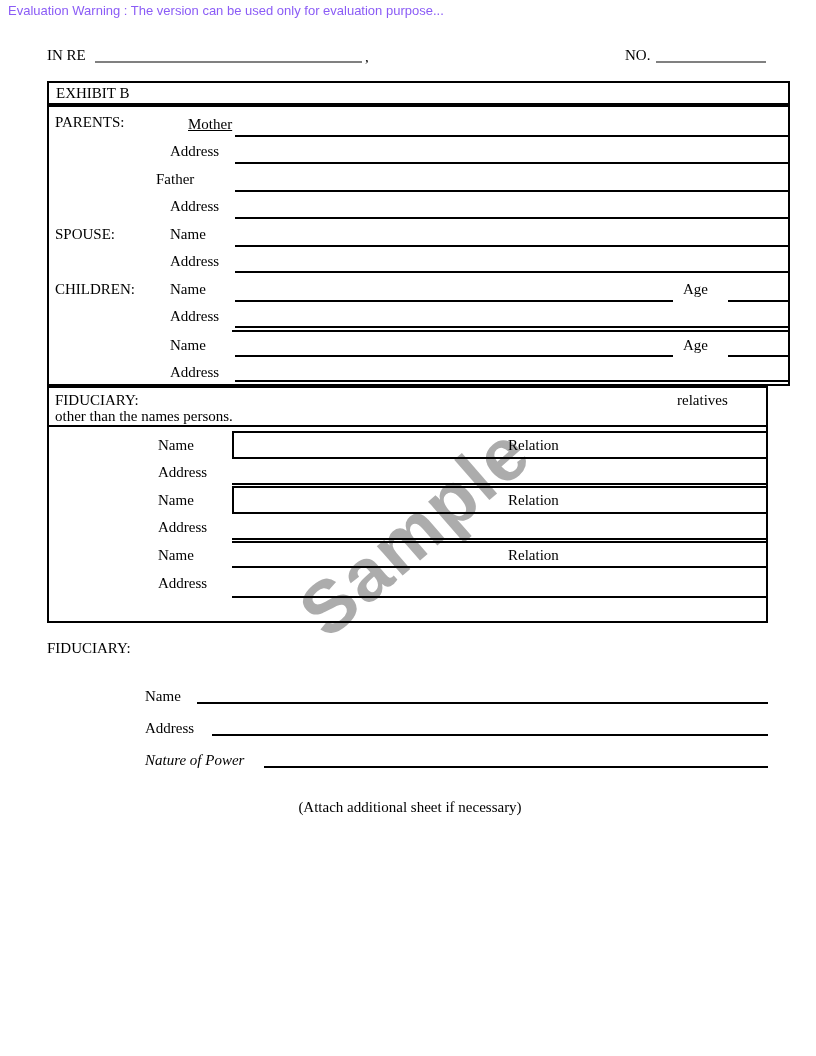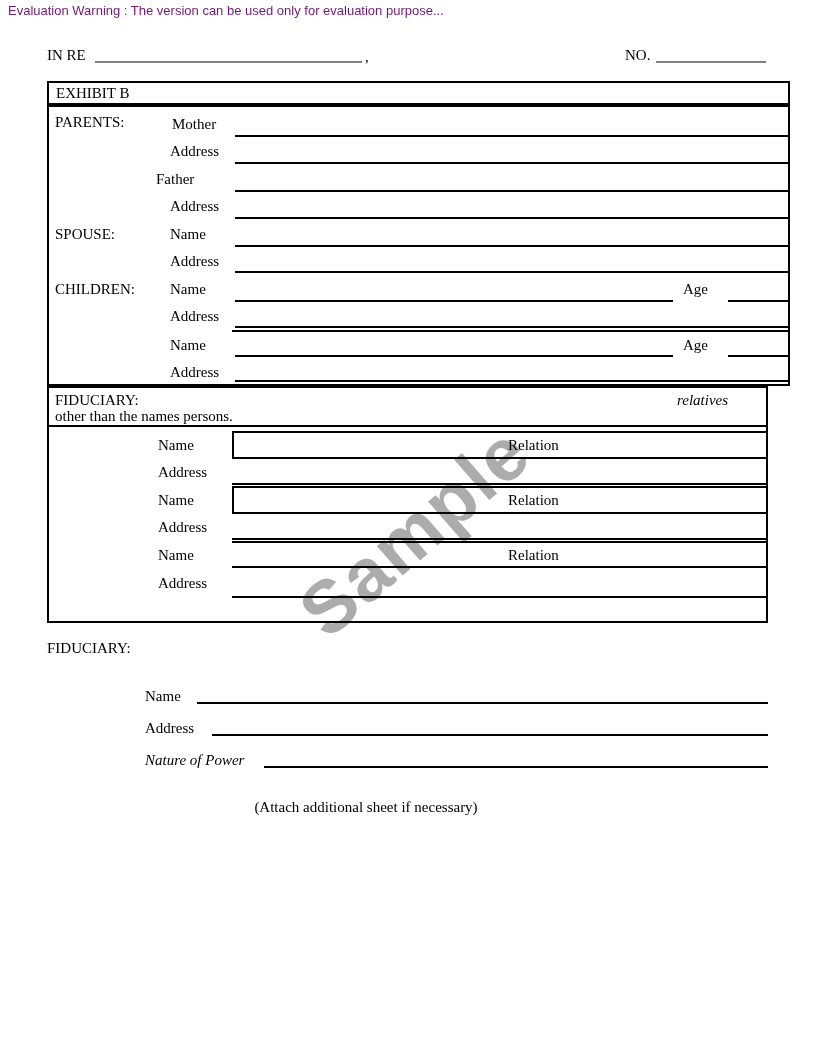--- a/index.html
+++ b/index.html
@@ -5,21 +5,21 @@
   html,body { margin:0; padding:0; background:#ffffff; }
   .page {
     position:relative; width:816px; height:1056px; background:#ffffff;
     font-family:"Liberation Serif","DejaVu Serif",serif; color:#000;
     overflow:hidden;
   }
   .t { position:absolute; font-size:15px; line-height:17px; white-space:nowrap; }
   .warn {
     position:absolute; left:8px; top:3px;
     font-family:"Liberation Sans","DejaVu Sans",sans-serif;
-    font-size:13px; color:#701a75; white-space:nowrap;
+    font-size:13px; color:#8b5cf6; white-space:nowrap;
   }
   .ln { position:absolute; height:2px; background:#000000; }
   .gln { position:absolute; height:2px; background:#808080; }
   .bx { position:absolute; border:2px solid #000000; box-sizing:border-box; }
   .wrapT { white-space:normal; line-height:16.5px; }
   .center { text-align:center; }
   .wm {
     position:absolute; left:277px; top:489px;
     font-family:"Liberation Sans","DejaVu Sans",sans-serif;
     font-weight:bold; font-size:74px; letter-spacing:2px;
@@ -39,21 +39,21 @@
   <div class="t" style="left:365px;top:49px;">,</div>
   <div class="t" style="left:625px;top:47px;">NO.</div>
   <div class="gln" style="left:656px;top:61px;width:110px;"></div>
 
   <div class="bx" style="left:47px;top:81px;width:743px;height:24px;"></div>
   <div class="t" style="left:56px;top:85px;">EXHIBIT B</div>
 
   <div class="bx" style="left:47px;top:105px;width:743px;height:281px;"></div>
 
   <div class="t" style="left:55px;top:114px;">PARENTS:</div>
-  <div class="t" style="left:172px;top:116px;">Mother</div>
+  <div class="t" style="left:188px;top:116px;text-decoration:underline;">Mother</div>
   <div class="ln" style="left:235px;top:135px;width:553px;"></div>
 
   <div class="t" style="left:170px;top:143px;">Address</div>
   <div class="ln" style="left:235px;top:162px;width:553px;"></div>
 
   <div class="t" style="left:156px;top:171px;">Father</div>
   <div class="ln" style="left:235px;top:190px;width:553px;"></div>
 
   <div class="t" style="left:170px;top:198px;">Address</div>
   <div class="ln" style="left:235px;top:217px;width:553px;"></div>
@@ -79,21 +79,21 @@
   <div class="t" style="left:170px;top:337px;">Name</div>
   <div class="ln" style="left:235px;top:355px;width:438px;"></div>
   <div class="t" style="left:683px;top:337px;">Age</div>
   <div class="ln" style="left:728px;top:355px;width:60px;"></div>
 
   <div class="t" style="left:170px;top:364px;">Address</div>
   <div class="ln" style="left:235px;top:380px;width:553px;"></div>
 
   <div class="bx" style="left:47px;top:386px;width:721px;height:237px;"></div>
   <div class="t" style="left:55px;top:392px;">FIDUCIARY:</div>
-  <div class="t" style="left:677px;top:392px;font-style:italic;">relatives</div>
+  <div class="t" style="left:677px;top:392px;">relatives</div>
   <div class="t" style="left:55px;top:408px;">other than the names persons.</div>
   <div class="ln" style="left:47px;top:425px;width:721px;"></div>
 
   <div class="bx" style="left:232px;top:431px;width:536px;height:28px;"></div>
   <div class="t" style="left:158px;top:437px;">Name</div>
   <div class="t" style="left:508px;top:437px;">Relation</div>
 
   <div class="t" style="left:158px;top:464px;">Address</div>
   <div class="ln" style="left:232px;top:483px;width:534px;"></div>
 
@@ -116,17 +116,17 @@
 
   <div class="t" style="left:145px;top:688px;">Name</div>
   <div class="ln" style="left:197px;top:702px;width:571px;"></div>
 
   <div class="t" style="left:145px;top:720px;">Address</div>
   <div class="ln" style="left:212px;top:734px;width:556px;"></div>
 
   <div class="t" style="left:145px;top:752px;font-style:italic;">Nature of Power</div>
   <div class="ln" style="left:264px;top:766px;width:504px;"></div>
 
-  <div class="t center" style="left:0px;top:799px;width:732px;">(Attach additional sheet if necessary)</div>
+  <div class="t center" style="left:0px;top:799px;width:732px;padding-left:44px;">(Attach additional sheet if necessary)</div>
 
   <div class="wm">Sample</div>
 
 </div>
 
 </body></html>

